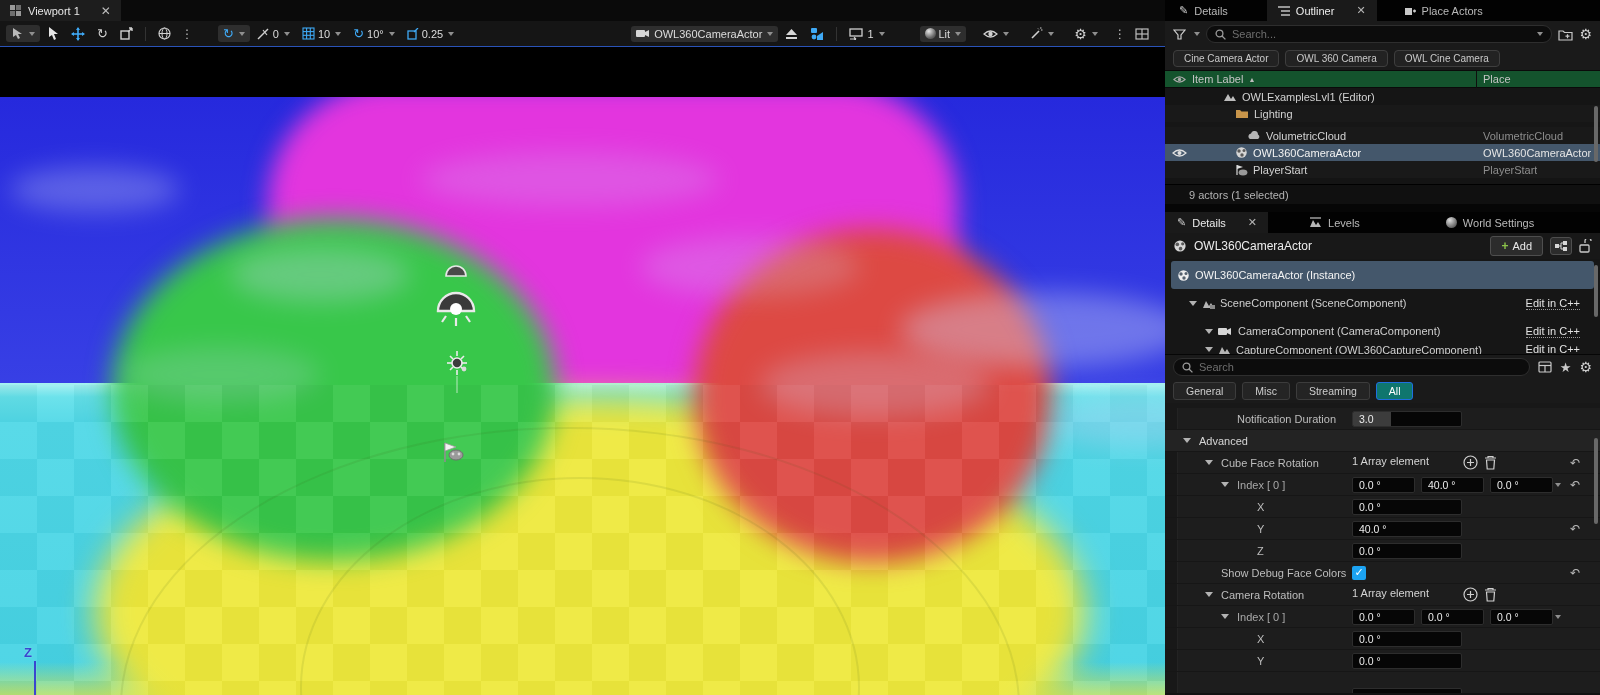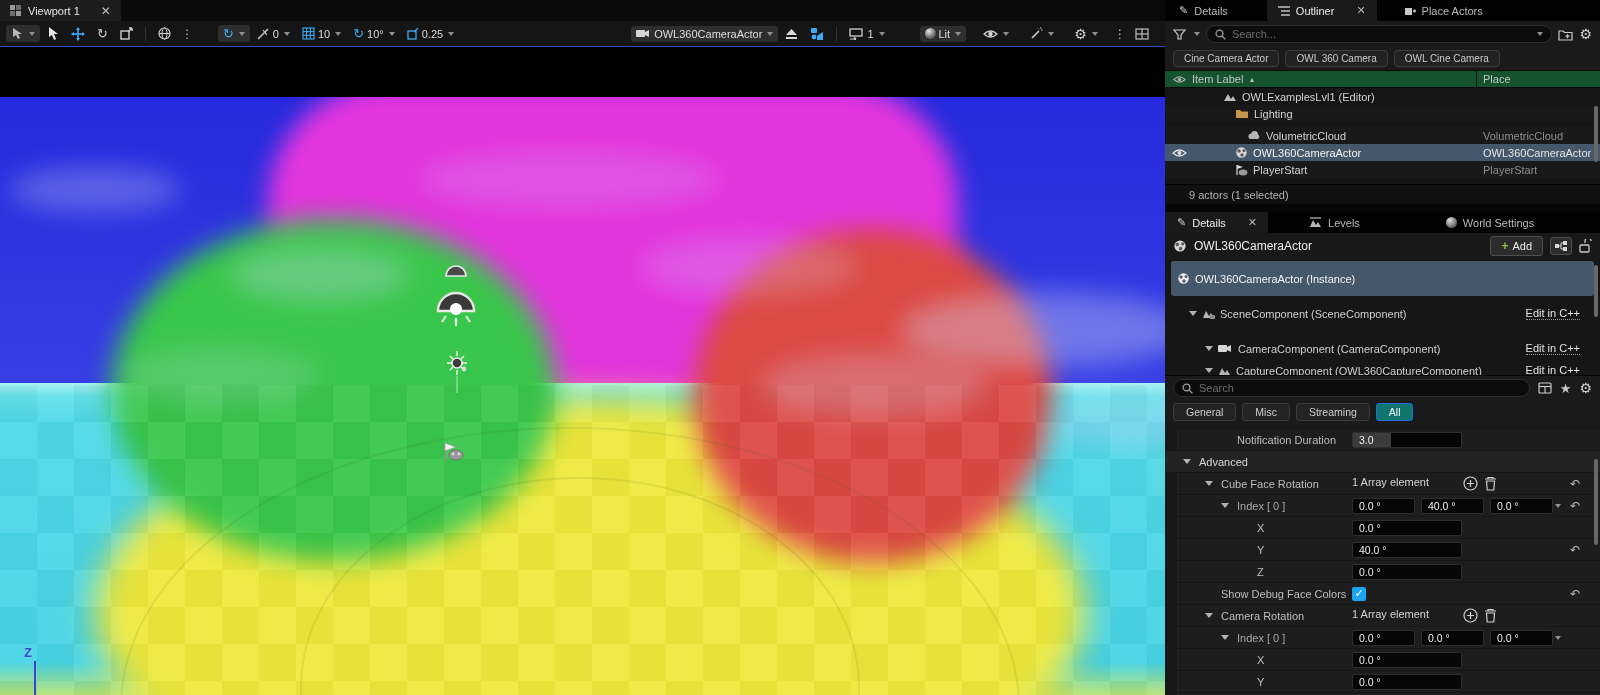--- a/index.html
+++ b/index.html
@@ -93,21 +93,21 @@
   #gap1 { height:8px; background:#060606; }
   #d-actorhead { height:26px; background:#181818; display:flex; align-items:center; gap:7px; padding:0 8px; }
   #d-actorhead .aname { font-size:12px; color:#ededed; }
   .addbtn { margin-left:auto; display:flex; align-items:center; gap:4px; background:#2c2c2c;
     border:1px solid #4e4e4e; border-radius:3px; padding:2px 10px; color:#e8e8e8; }
   .addbtn .plus { color:#8bc34a; font-weight:bold; font-size:12px; }
   .sqbtn { width:22px; height:18px; background:#2c2c2c; border:1px solid #4e4e4e; border-radius:3px;
     display:flex; align-items:center; justify-content:center; }
 
   .comp-tree { position:relative; background:#161616; padding:2px 6px 0 6px; }
-  .crow { height:35px; display:flex; align-items:center; gap:5px; color:#cfcfcf; position:relative; }
+  .crow { height:28px; display:flex; align-items:center; gap:5px; color:#cfcfcf; position:relative; }
   .crow.selected { background:#44576b; border-radius:3px; color:#f4f4f4; }
   .crow .editlink { position:absolute; right:14px; color:#e3e3e3; border-bottom:1px dotted #9a9a9a; }
   .crow.clip { height:9px; overflow:hidden; }
   .tri { width:0; height:0; border-left:4px solid transparent; border-right:4px solid transparent;
     border-top:5px solid #b3b3b3; display:inline-block; flex:none; }
 
   #d-search { height:25px; background:#1a1a1a; display:flex; align-items:center; gap:8px; padding:0 8px;
     border-top:1px solid #060606; }
   #d-chips { height:24px; background:#1a1a1a; display:flex; align-items:center; gap:6px; padding:0 8px; }
   .fbtn { background:#242424; border:1px solid #3c3c3c; border-radius:3px; color:#cdcdcd; font-size:10.5px;

